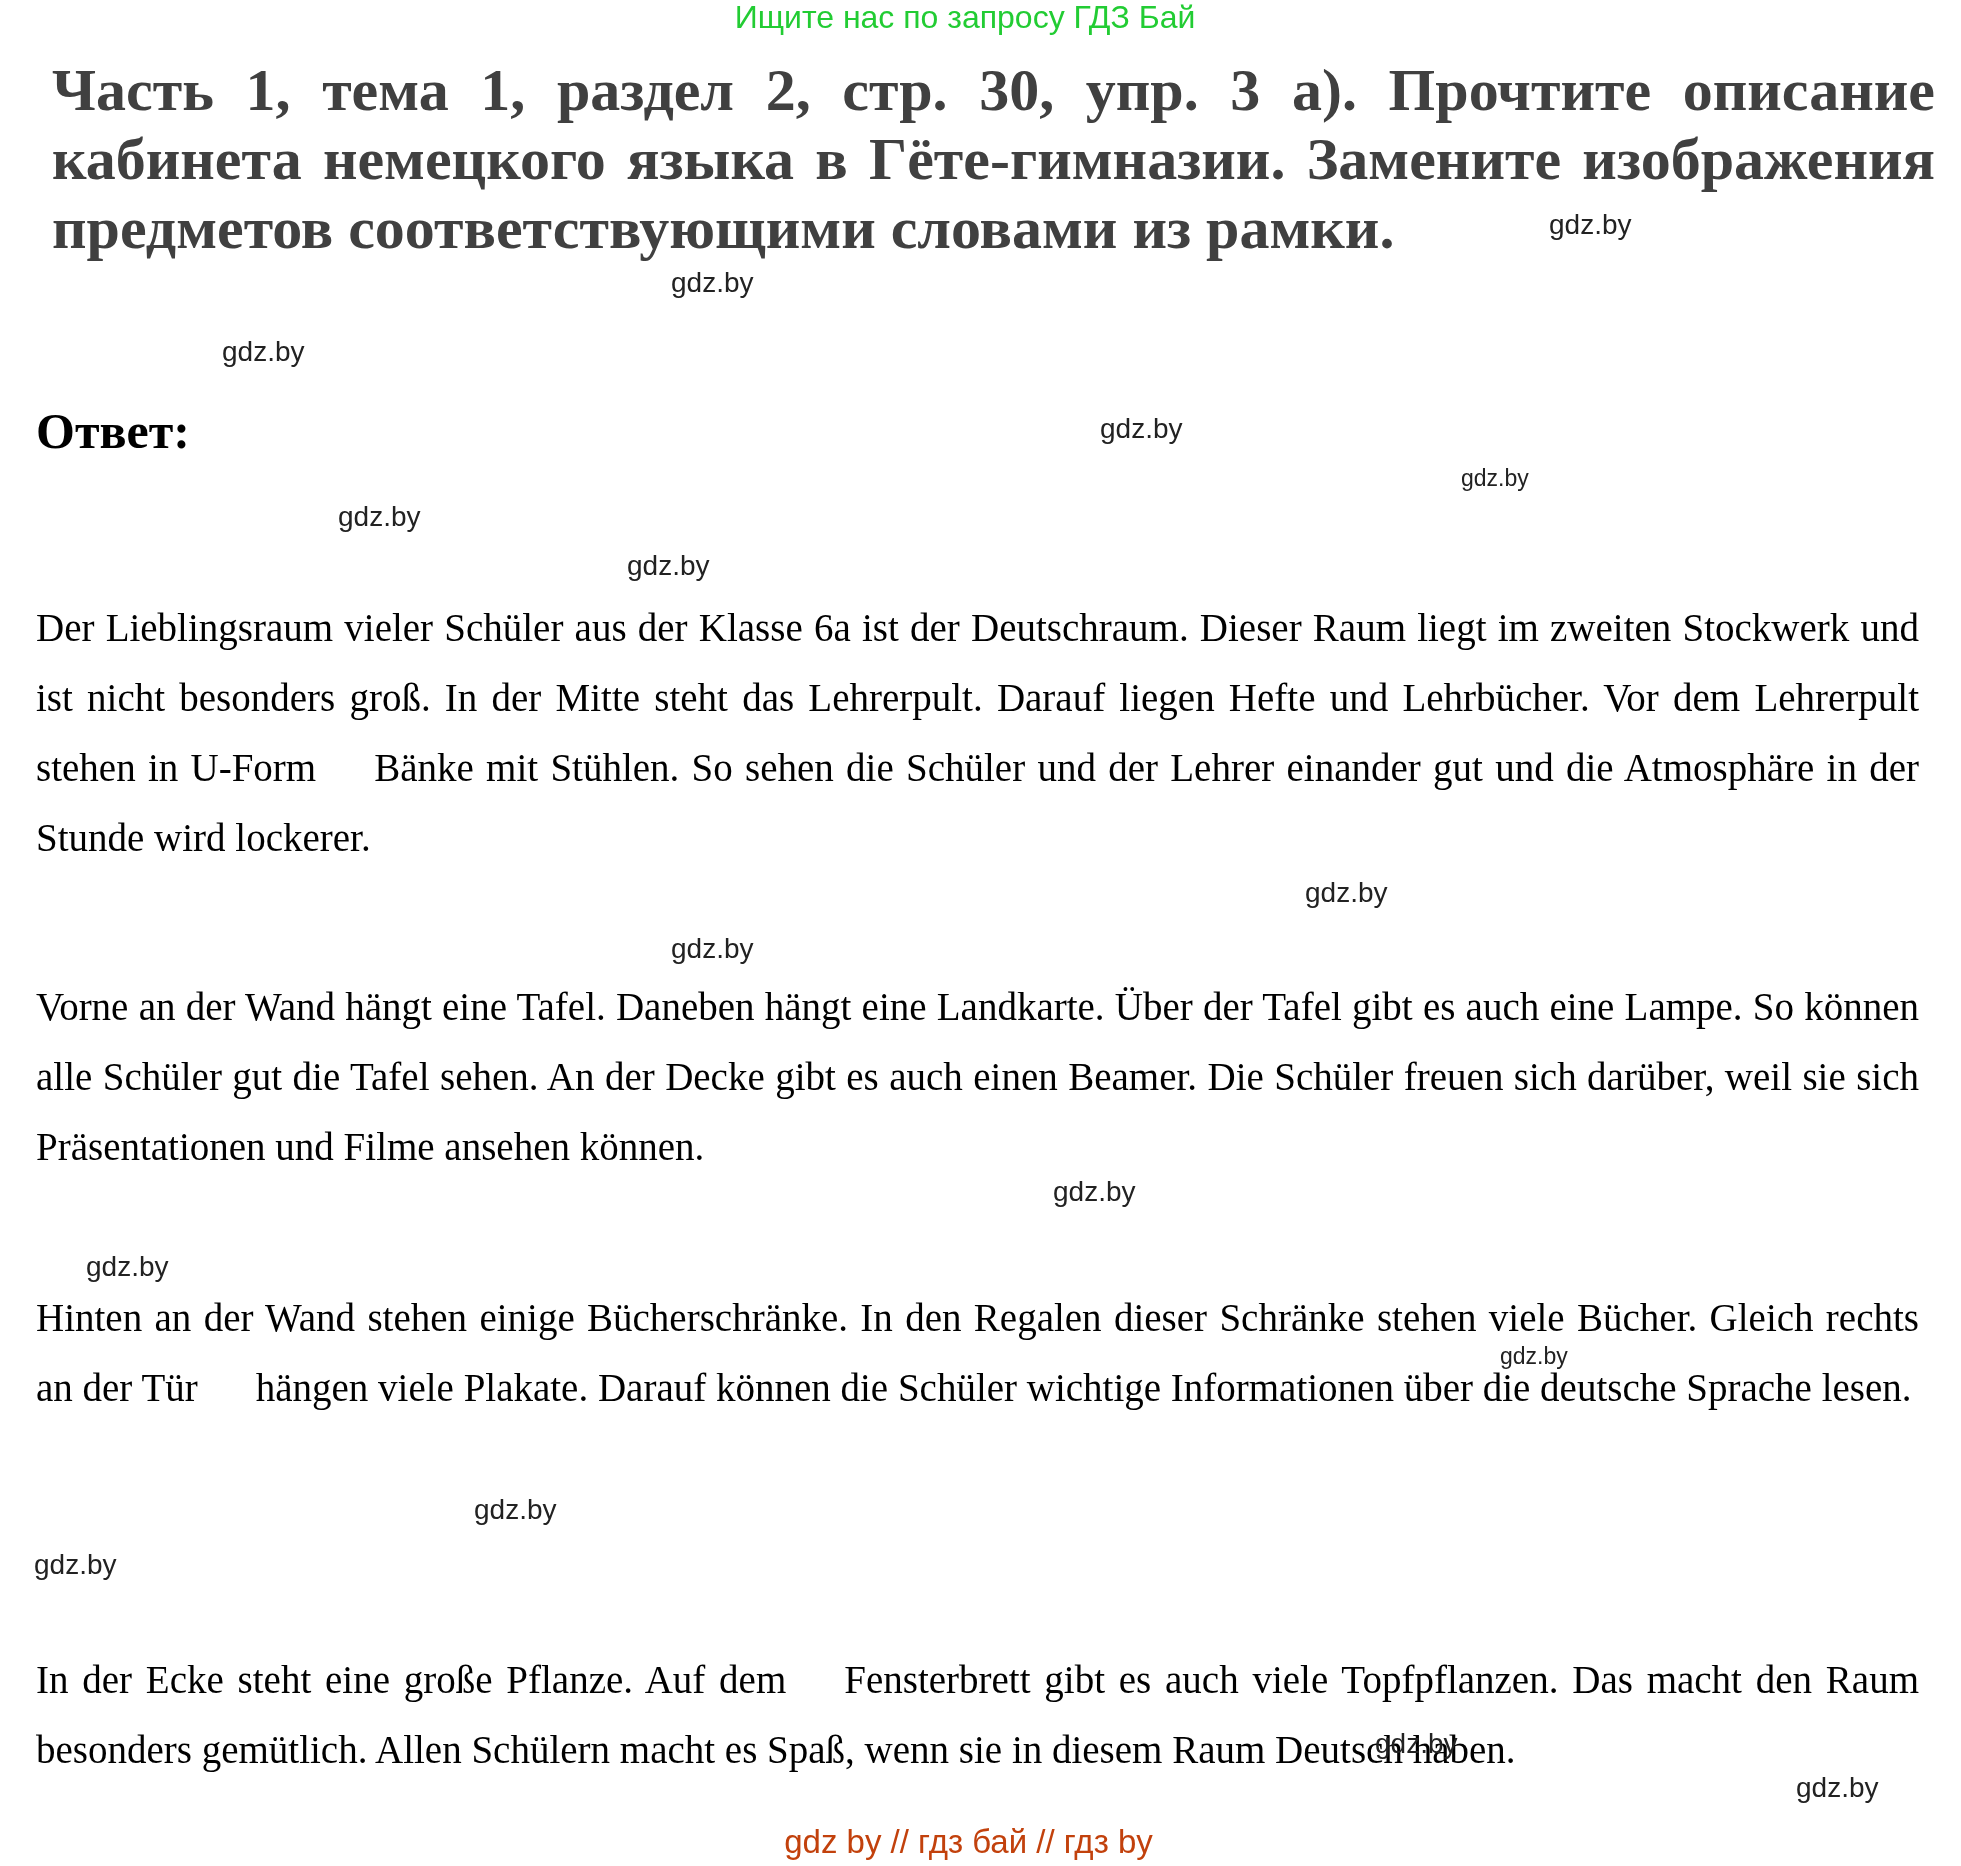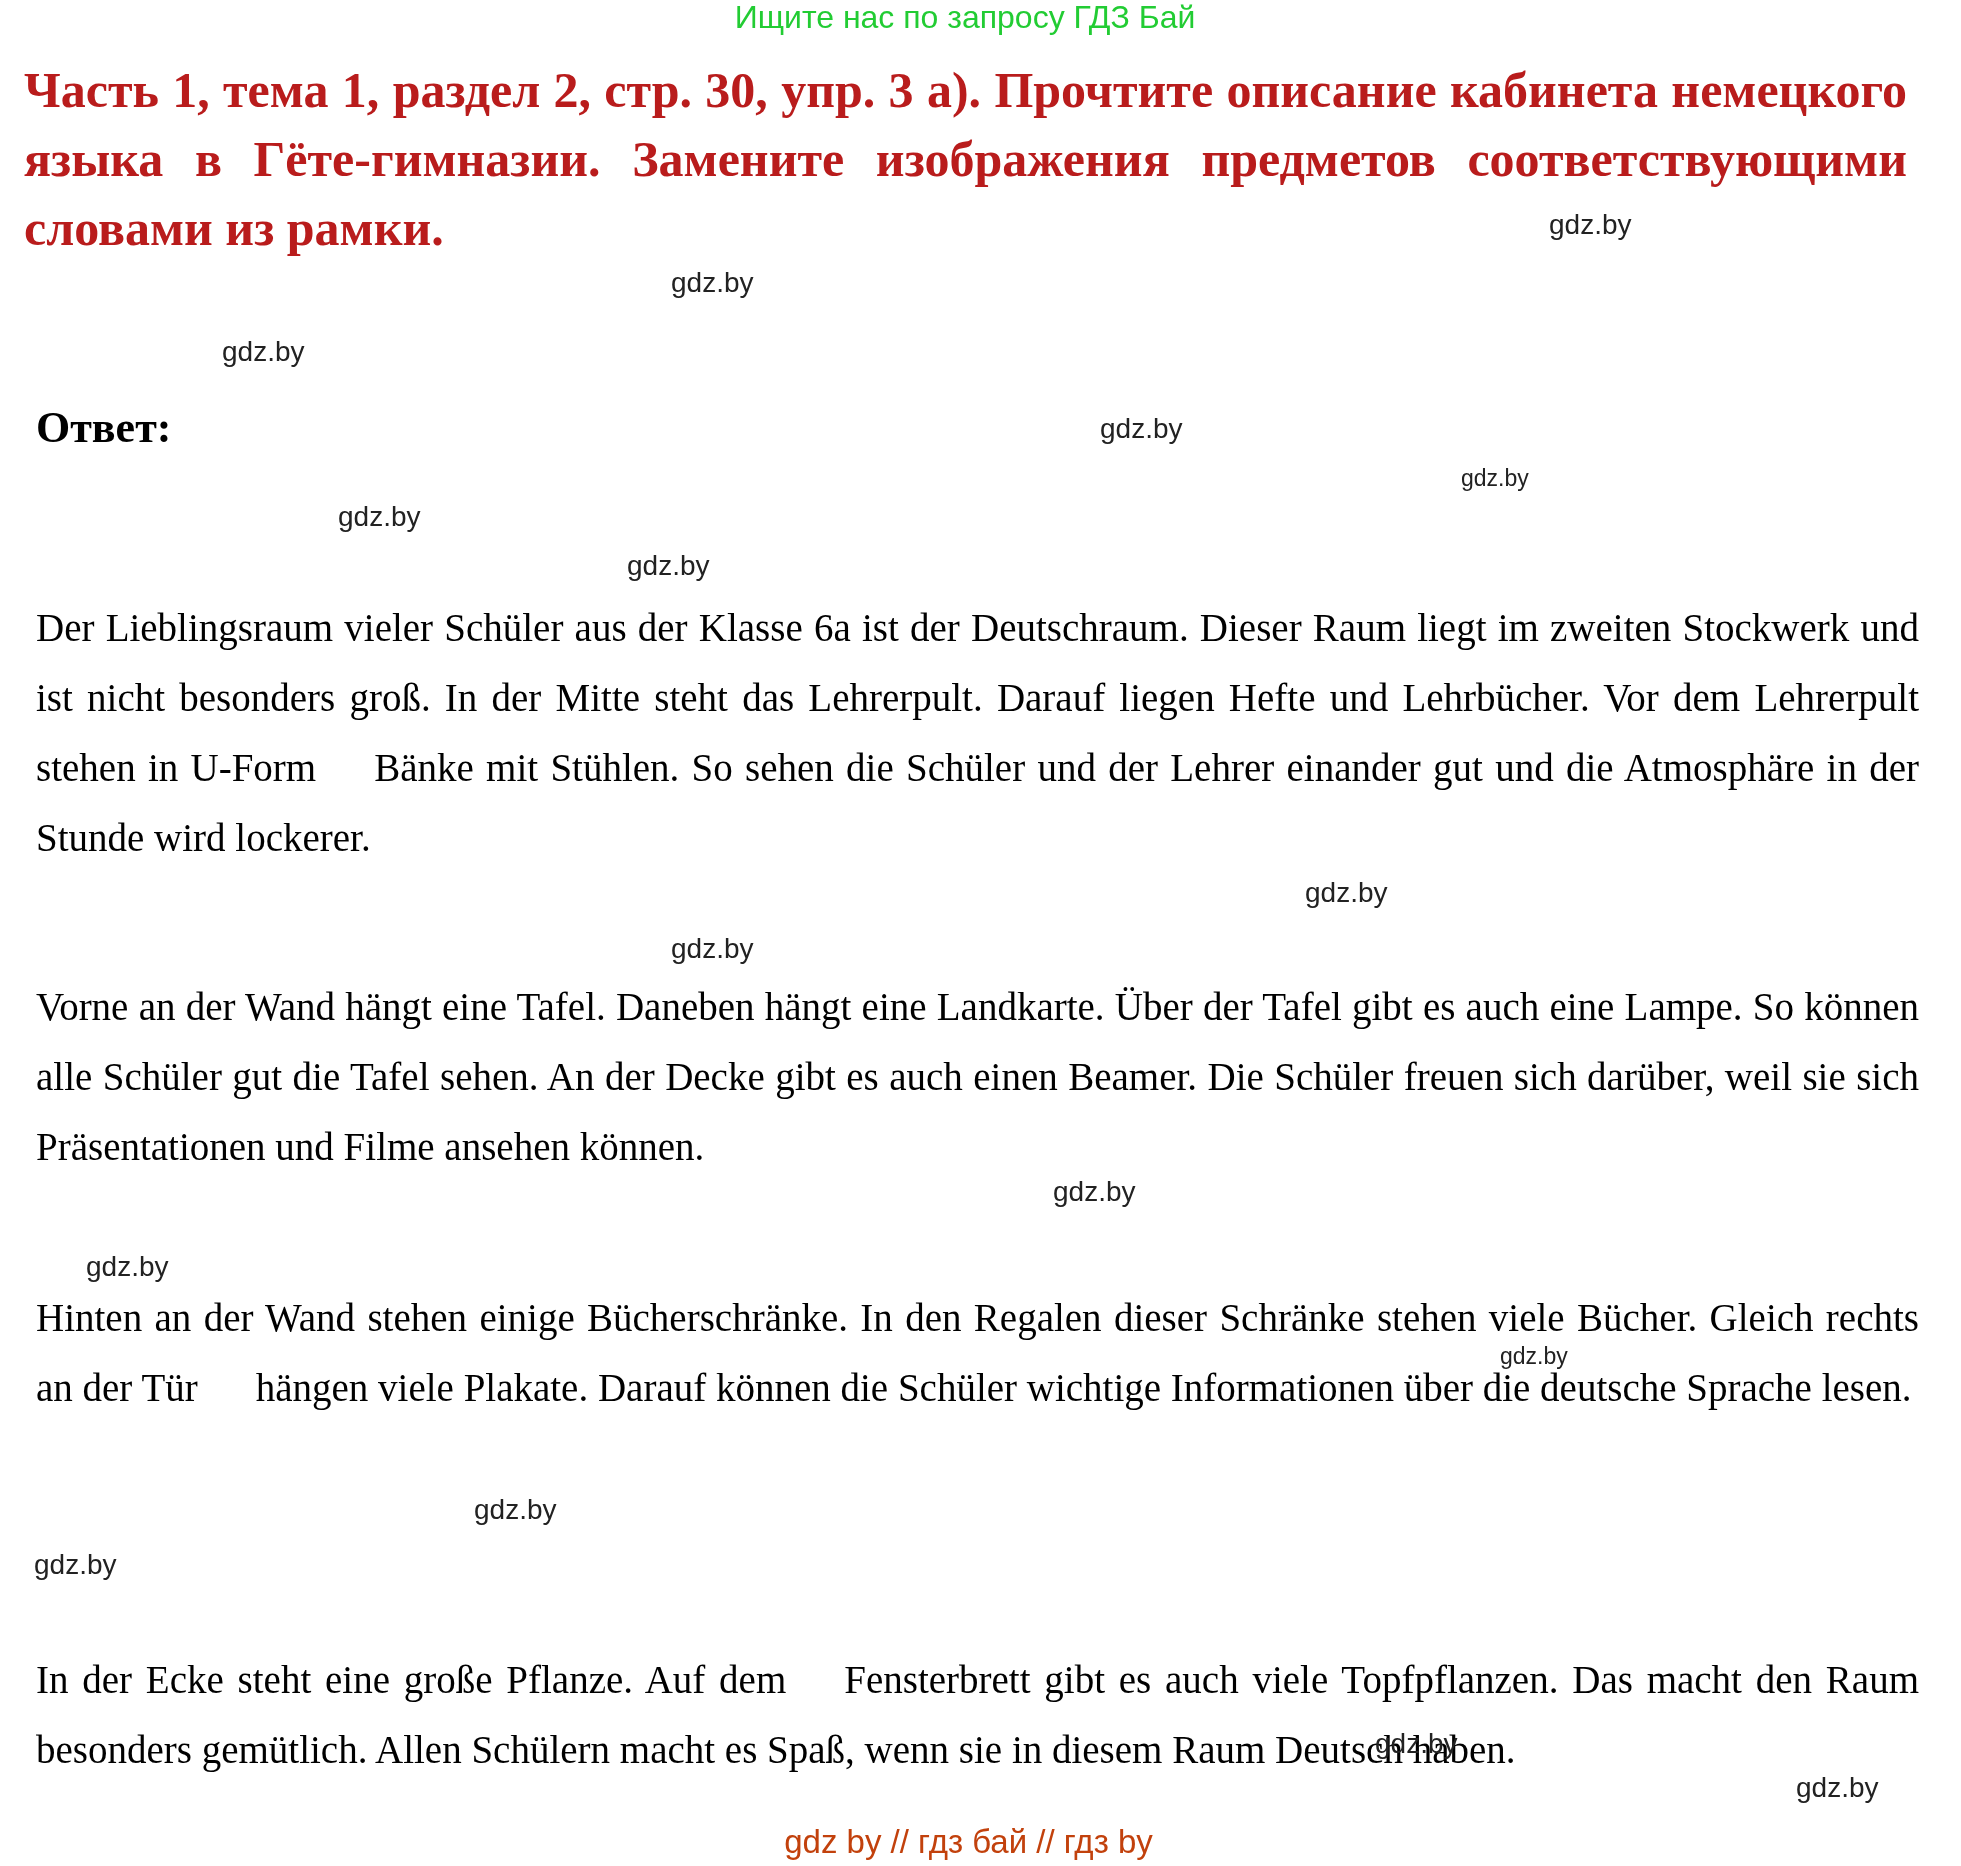--- a/index.html
+++ b/index.html
@@ -1,24 +1,24 @@
 <!DOCTYPE html>
 <html><head>
 <meta charset="utf-8">
 <style>
   html, body { margin:0; padding:0; background:#ffffff; }
   body { width:1962px; height:1867px; position:relative; overflow:hidden; }
   .abs { position:absolute; white-space:nowrap; }
   .top-banner { left:0; width:1930px; top:0; text-align:center; color:#22cc33;
     font-family:"Liberation Sans", sans-serif; font-size:32px; line-height:35px; }
-  .title { position:absolute; left:24px; width:1883px; top:56px;
-    font-family:"Liberation Serif", serif; font-weight:bold; font-size:50px;
-    line-height:69px; color:#b91c1c; text-align:justify; text-align-last:left; }
+  .title { position:absolute; left:52px; width:1883px; top:56px;
+    font-family:"Liberation Serif", serif; font-weight:bold; font-size:60px;
+    line-height:69px; color:#404040; text-align:justify; text-align-last:left; }
   .answer { left:36px; top:402px; font-family:"Liberation Serif", serif; font-weight:bold;
-    font-size:44px; color:#000; }
+    font-size:50px; color:#000; }
   .para { position:absolute; left:36px; width:1883px;
     font-family:"Liberation Serif", serif; font-size:39px; line-height:70px;
     color:#000; text-align:justify; text-align-last:left; }
   .wm { font-family:"Liberation Sans", sans-serif; color:#222; font-size:28px; }
   .wm.small { font-size:23px; }
   .footer { left:0; width:1937px; top:1823px; text-align:center; color:#c2410c;
     font-family:"Liberation Sans", sans-serif; font-size:33px; }
   .gap { display:inline-block; width:58px; }
 </style>
 </head>

